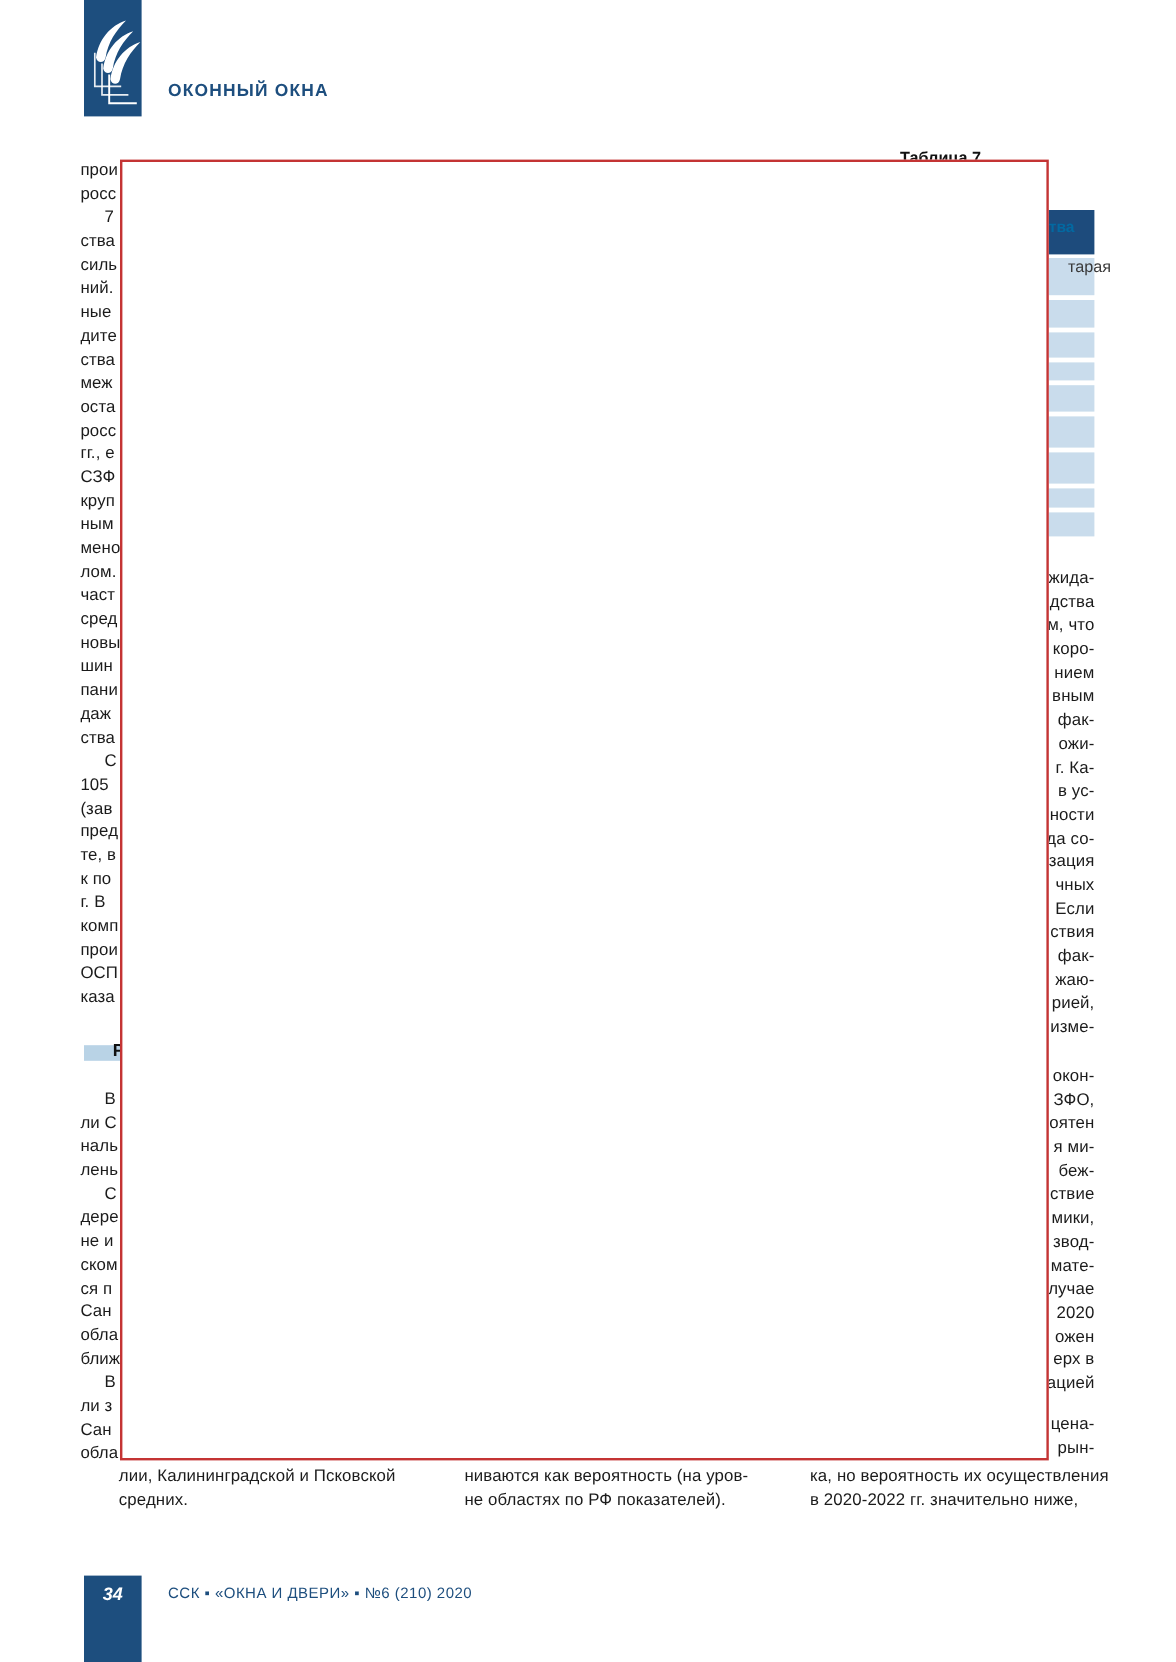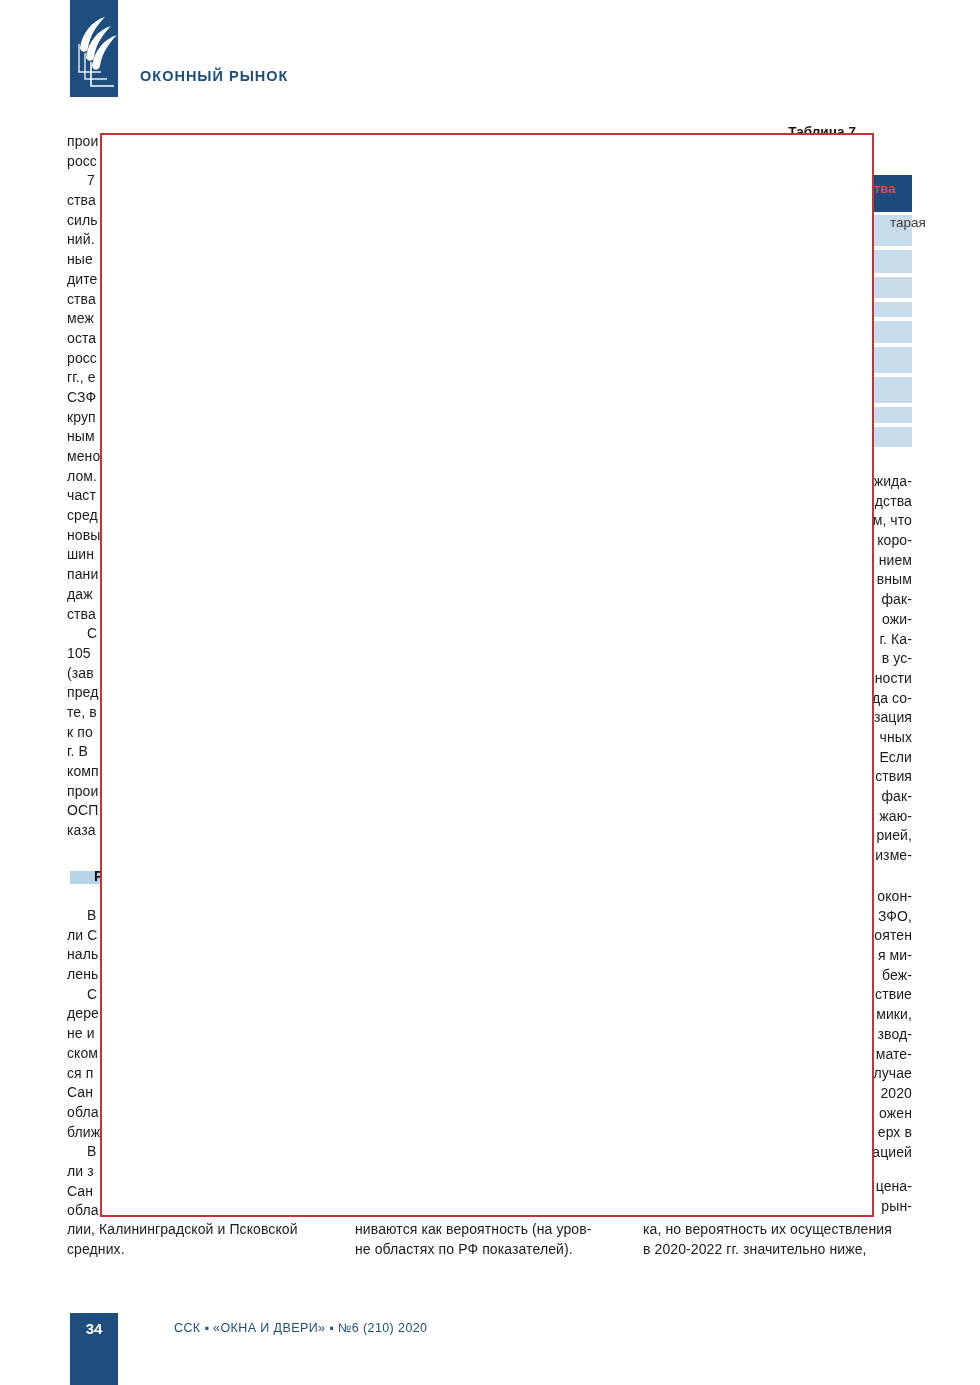--- a/index.html
+++ b/index.html
@@ -6,70 +6,70 @@
   .page{position:relative;width:980px;height:1385px;background:#fff;
         font-family:"Liberation Sans",sans-serif;overflow:hidden;}
   .layer{position:absolute;left:0;top:0;width:980px;height:1385px;}
 
   
   .logo-box{position:absolute;left:70px;top:0;width:48px;height:97px;background:#1d4e7e;}
   .section-title{position:absolute;left:140px;top:68px;font-size:14.5px;font-weight:bold;
         color:#1d4e7e;letter-spacing:1px;white-space:nowrap;}
 
   
-  .caption{position:absolute;left:750px;top:124px;width:148px;text-align:center;
+  .caption{position:absolute;left:750px;top:124px;width:148px;text-align:left;
         font-size:13.5px;font-weight:bold;color:#111;}
   .thead{position:absolute;left:810px;top:175px;width:102px;height:37px;background:#1d4b7c;}
-  .thead-text{position:absolute;left:874px;top:181px;font-size:13px;font-weight:bold;color:#ef4444;}
+  .thead-text{position:absolute;left:874px;top:181px;font-size:13px;font-weight:bold;color:#0369a1;}
   .trow{position:absolute;left:810px;width:102px;background:#c9dcec;}
   .trow-text{position:absolute;left:874px;top:215px;font-size:13.5px;color:#3a3a3a;padding-left:16px;}
 
   
   .frag-col{position:absolute;width:230px;}
   .frag-col.right{width:200px;left:712px;text-align:right;}
   .frag-line{height:19.7px;line-height:19.7px;font-size:14px;color:#1b1b1b;
         white-space:nowrap;letter-spacing:.1px;}
 
   
   .subhead-marker{position:absolute;left:70px;top:871px;width:30px;height:13px;background:#b9d3e6;}
   .subhead-letter{position:absolute;left:94px;top:868px;font-size:14.5px;font-weight:bold;color:#101010;}
 
   
-  .bottom-col{position:absolute;top:1220px;width:300px;}
+  .bottom-col{position:absolute;top:1220px;width:300px;margin-left:32px;}
   .bottom-col .frag-line{white-space:nowrap;}
 
   
   .redaction{position:absolute;left:100px;top:133px;width:774px;height:1084px;
         background:#fff;border:2px solid #c43434;box-sizing:border-box;z-index:5;}
 
   
   .pagenum-box{position:absolute;left:70px;top:1313px;width:48px;height:72px;background:#1d4e7e;
-        text-align:center;z-index:6;}
+        text-align:center;z-index:6;font-style:italic;}
   .pagenum-box span{display:inline-block;margin-top:7px;color:#fff;font-weight:bold;font-size:15px;}
   .imprint{position:absolute;left:140px;top:1321px;font-size:12.5px;color:#1d4e7e;
-        letter-spacing:.4px;white-space:nowrap;z-index:6;margin-left:34px;}
+        letter-spacing:.4px;white-space:nowrap;z-index:6;}
 </style>
 </head>
 <body>
 
 <div class="page">
 
   <div class="logo-box">
     <svg width="48" height="97" viewBox="0 0 48 97">
       <g fill="#ffffff">
         <path d="M10 48 C12 33 22 21 35 17 C27 25 20 35 18 48 C17 53 11 53 10 48 Z"></path>
         <path d="M16 57 C18 42 28 30 41 26 C33 34 26 44 24 57 C23 62 17 62 16 57 Z"></path>
         <path d="M22 66 C24 51 34 39 47 35 C39 43 32 53 30 66 C29 71 23 71 22 66 Z"></path>
       </g>
       <path d="M9 44 L9 72 L31 72" fill="none" stroke="#ffffff" stroke-width="1.4" opacity="0.9"></path>
       <path d="M15 53 L15 79 L37 79" fill="none" stroke="#ffffff" stroke-width="1.4" opacity="0.9"></path>
       <path d="M21 62 L21 86 L44 86" fill="none" stroke="#ffffff" stroke-width="1.6"></path>
     </svg>
   </div>
-  <div class="section-title">ОКОННЫЙ РЫНОК</div>
+  <div class="section-title">ОКОННЫЙ ОКНА</div>
 
   <div class="caption">Таблица 7.</div>
 
   <div class="thead"></div>
   <div class="thead-text">тва</div>
   <div class="layer">
 
   <div class="trow" style="top: 215px; height: 31px;"></div>
       <div class="trow" style="top: 250px; height: 23px;"></div>
       <div class="trow" style="top: 277px; height: 21px;"></div>

